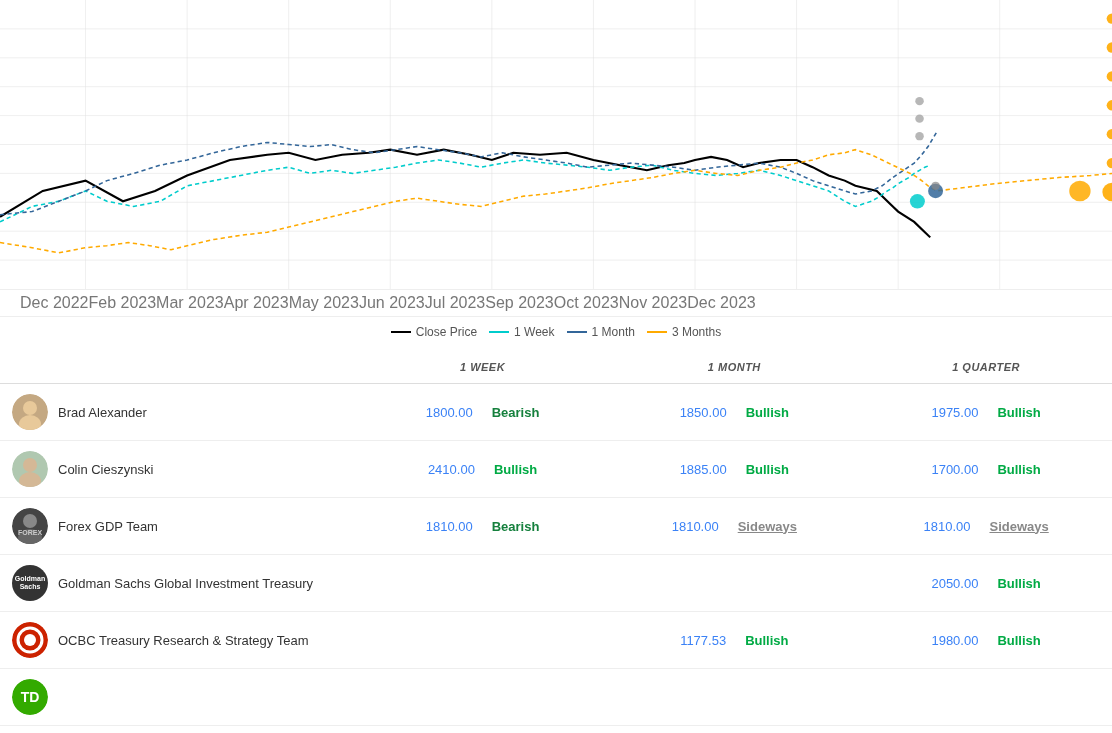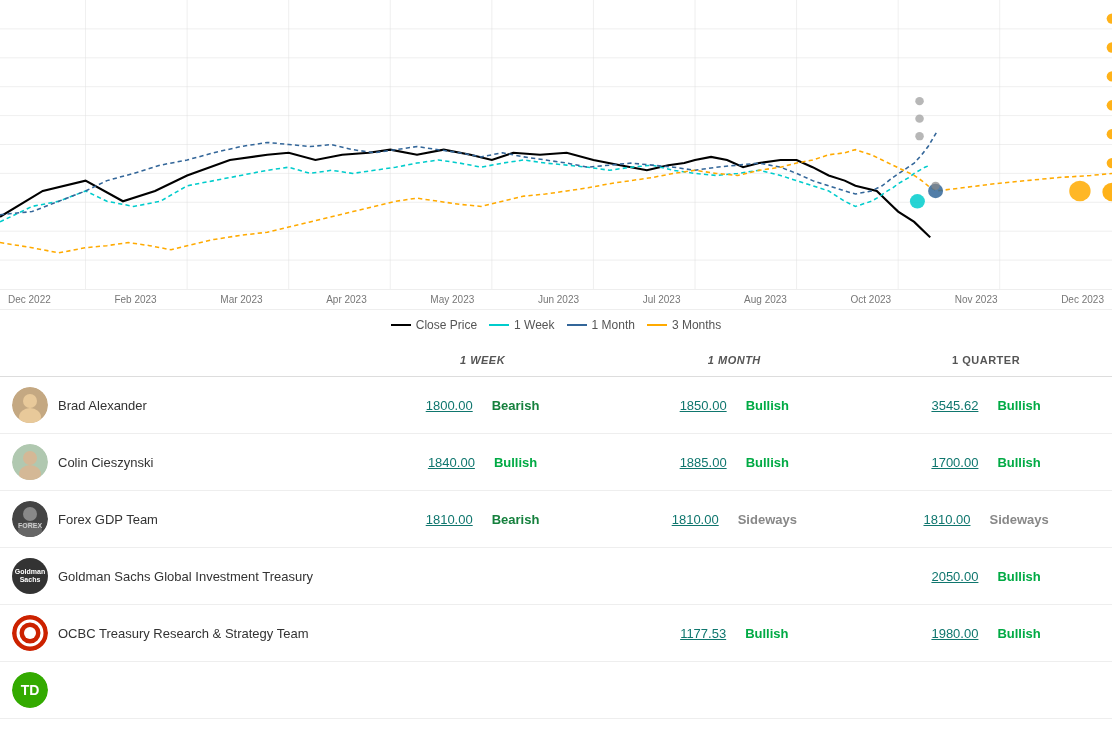--- a/index.html
+++ b/index.html
@@ -95,34 +95,33 @@
       font-size: 13px;
       color: #333;
     }
 
     .forecast-cell {
       text-align: center;
       font-size: 13px;
     }
 
     .price {
-      color: #0f766e;
+      color: #3b82f6;
       margin-right: 19px;
-      text-decoration: underline;
     }
 
     .bullish { color: #00aa44; font-weight: bold; }
     .bearish { color: #15803d; font-weight: bold; }
-    .sideways { color: #888; font-weight: bold; }
+    .sideways { color: #888; font-weight: bold; text-decoration: underline; }
 
     .x-axis-labels {
       display: flex;
-      justify-content: space-between;
-      padding: 4px 8px 4px 8px;
-      font-size: 10px;
+      justify-content: flex-start;
+      padding: 4px 8px 4px 20px;
+      font-size: 16px;
       color: #777;
       border-bottom: 1px solid #eee;
     }
   </style>
 </head>
 <body>
 
 <div class="container">
 
   <div class="chart-area">
@@ -379,21 +378,21 @@
   </div>
 
   <div class="x-axis-labels">
     <span>Dec 2022</span>
     <span>Feb 2023</span>
     <span>Mar 2023</span>
     <span>Apr 2023</span>
     <span>May 2023</span>
     <span>Jun 2023</span>
     <span>Jul 2023</span>
-    <span>Aug 2023</span>
+    <span>Sep 2023</span>
     <span>Oct 2023</span>
     <span>Nov 2023</span>
     <span>Dec 2023</span>
   </div>
 
   <div class="legend-area">
     <div class="legend-item">
       <div class="legend-line" style="background:#000;height:2px;"></div>
       <span>Close Price</span>
     </div>
@@ -410,55 +409,55 @@
       <span>3 Months</span>
     </div>
   </div>
 
   <table class="forecast-table">
     <thead>
       <tr>
         <th style="width:340px;"></th>
         <th class="center" style="width:240px;font-style:italic;">1 WEEK</th>
         <th class="center" style="width:240px;font-style:italic;">1 MONTH</th>
-        <th class="center" style="width:240px;">1 QUARTER</th>
+        <th class="center" style="width:240px;font-style:italic;">1 QUARTER</th>
       </tr>
     </thead>
     <tbody id="forecast-tbody">
     <tr>
           <td>
     <div class="analyst-cell">
       <div class="avatar">
         <svg viewBox="0 0 36 36" xmlns="http://www.w3.org/2000/svg">
                   <circle cx="18" cy="18" r="18" fill="#c4a882"></circle>
                   <circle cx="18" cy="14" r="7" fill="#e8c99a"></circle>
                   <ellipse cx="18" cy="30" rx="11" ry="9" fill="#e8c99a"></ellipse>
                 </svg>
       </div>
       <span class="analyst-name">Brad Alexander</span>
     </div>
           </td>
           <td class="forecast-cell"><span class="price">1800.00</span><span class="bearish">Bearish</span></td>
           <td class="forecast-cell"><span class="price">1850.00</span><span class="bullish">Bullish</span></td>
-          <td class="forecast-cell"><span class="price">3545.62</span><span class="bullish">Bullish</span></td>
+          <td class="forecast-cell"><span class="price">1975.00</span><span class="bullish">Bullish</span></td>
         </tr>
         <tr>
           <td>
     <div class="analyst-cell">
       <div class="avatar">
         <svg viewBox="0 0 36 36" xmlns="http://www.w3.org/2000/svg">
                   <circle cx="18" cy="18" r="18" fill="#b0c8b0"></circle>
                   <circle cx="18" cy="14" r="7" fill="#d4b896"></circle>
                   <ellipse cx="18" cy="30" rx="11" ry="9" fill="#d4b896"></ellipse>
                 </svg>
       </div>
       <span class="analyst-name">Colin Cieszynski</span>
     </div>
           </td>
-          <td class="forecast-cell"><span class="price">1840.00</span><span class="bullish">Bullish</span></td>
+          <td class="forecast-cell"><span class="price">2410.00</span><span class="bullish">Bullish</span></td>
           <td class="forecast-cell"><span class="price">1885.00</span><span class="bullish">Bullish</span></td>
           <td class="forecast-cell"><span class="price">1700.00</span><span class="bullish">Bullish</span></td>
         </tr>
         <tr>
           <td>
     <div class="analyst-cell">
       <div class="avatar">
         <svg viewBox="0 0 36 36" xmlns="http://www.w3.org/2000/svg">
                   <circle cx="18" cy="18" r="18" fill="#444"></circle>
                   <circle cx="18" cy="13" r="7" fill="#888"></circle>

